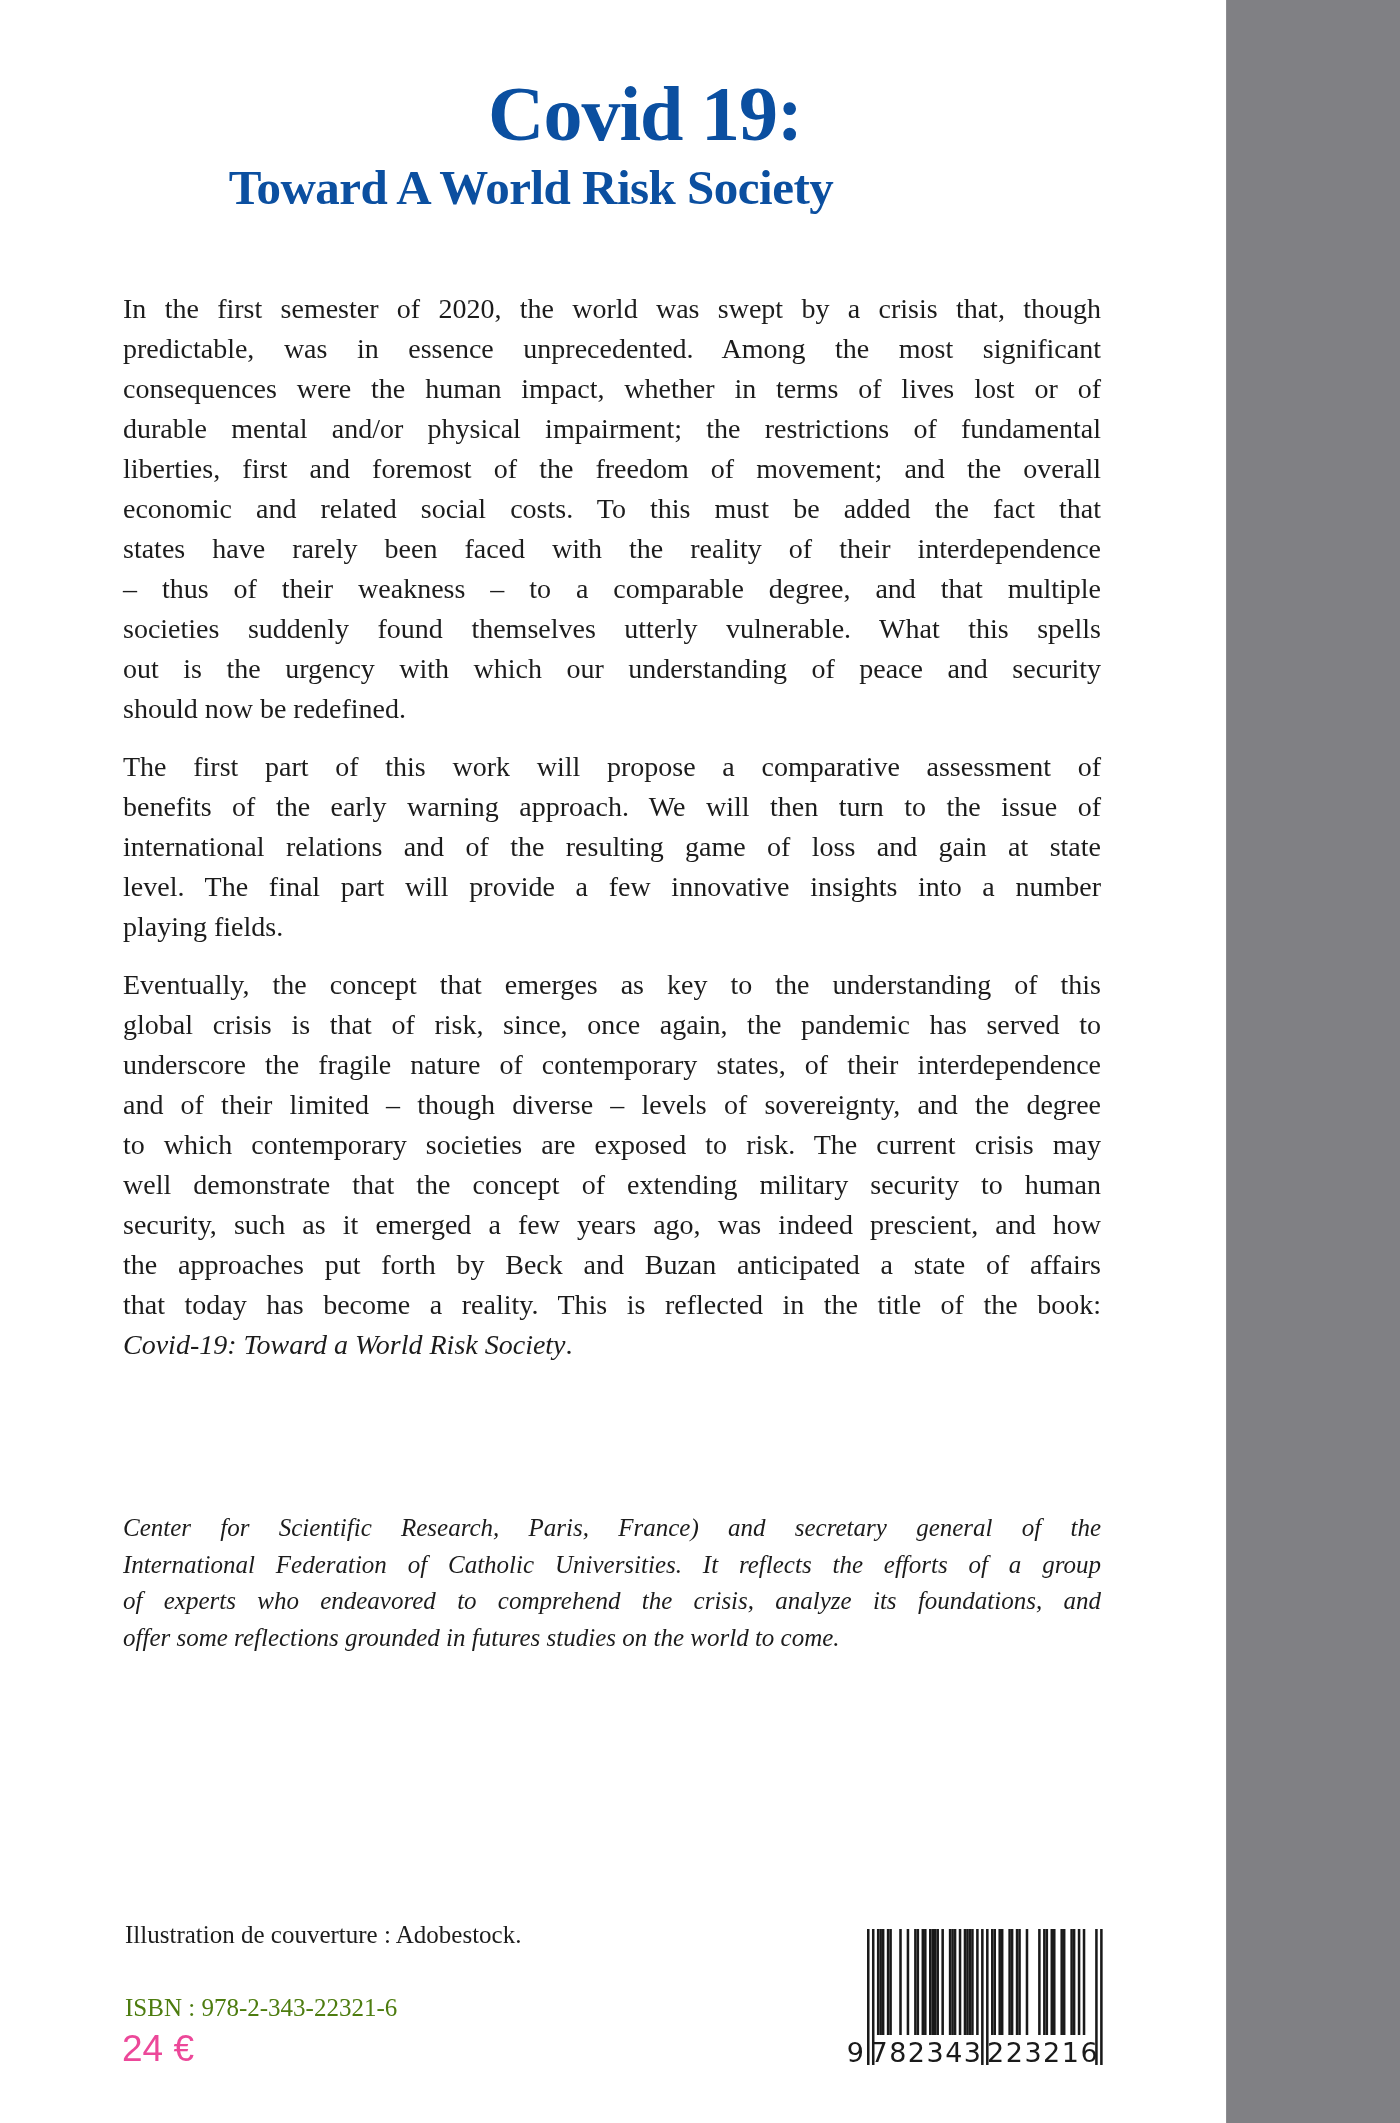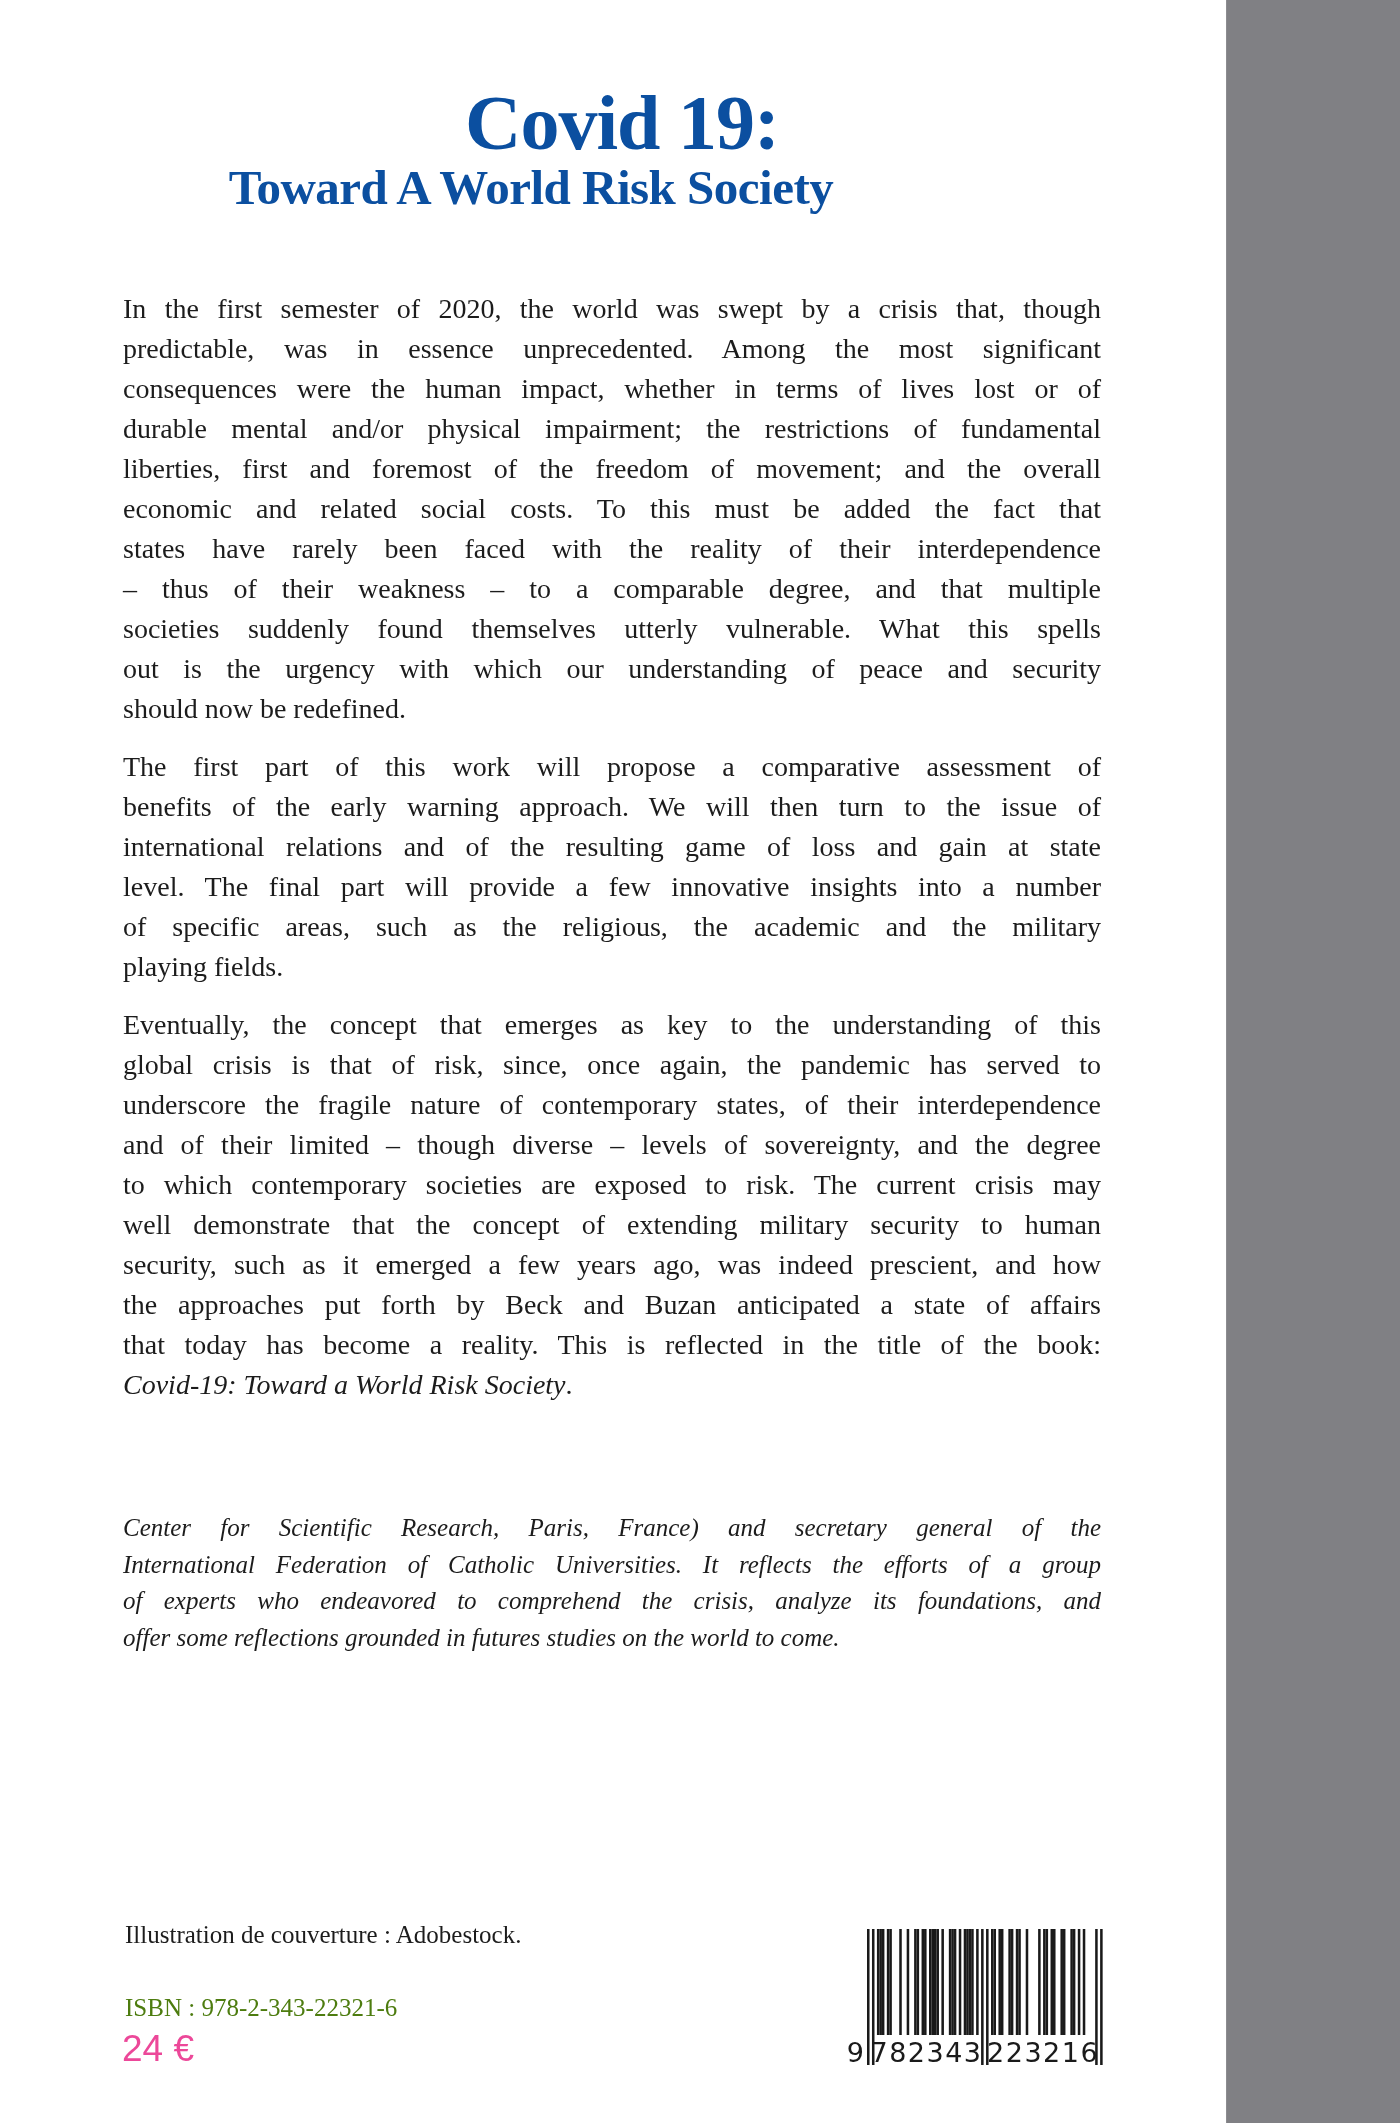--- a/index.html
+++ b/index.html
@@ -22,21 +22,22 @@
       position: absolute;
       left: 0; width: 1226px;
       top: 74px;
       text-align: center;
       font-family: "Liberation Serif", serif;
       font-weight: bold;
       color: #0b4fa0;
       font-size: 78px;
       line-height: 80px;
       letter-spacing: -1px;
-      margin: 9px;
+      margin: 0;
+      padding-left: 32px;
     }
     .subtitle {
       position: absolute;
       left: 0; width: 1062px;
       top: 158px;
       text-align: center;
       font-family: "Liberation Serif", serif;
       font-weight: bold;
       color: #0b4fa0;
       font-size: 49px;
@@ -134,21 +135,20 @@
     <span class="line">– thus of their weakness – to a comparable degree, and that multiple</span>
     <span class="line">societies suddenly found themselves utterly vulnerable. What this spells</span>
     <span class="line">out is the urgency with which our understanding of peace and security</span>
     <span class="line last">should now be redefined.</span>
   </div>
   <div class="para">
     <span class="line">The first part of this work will propose a comparative assessment of</span>
     <span class="line">benefits of the early warning approach. We will then turn to the issue of</span>
     <span class="line">international relations and of the resulting game of loss and gain at state</span>
     <span class="line">level. The final part will provide a few innovative insights into a number</span>
-    <span class="line">of specific areas, such as the religious, the academic and the military</span>
     <span class="line last">playing fields.</span>
   </div>
   <div class="para">
     <span class="line">Eventually, the concept that emerges as key to the understanding of this</span>
     <span class="line">global crisis is that of risk, since, once again, the pandemic has served to</span>
     <span class="line">underscore the fragile nature of contemporary states, of their interdependence</span>
     <span class="line">and of their limited – though diverse – levels of sovereignty, and the degree</span>
     <span class="line">to which contemporary societies are exposed to risk. The current crisis may</span>
     <span class="line">well demonstrate that the concept of extending military security to human</span>
     <span class="line">security, such as it emerged a few years ago, was indeed prescient, and how</span>

